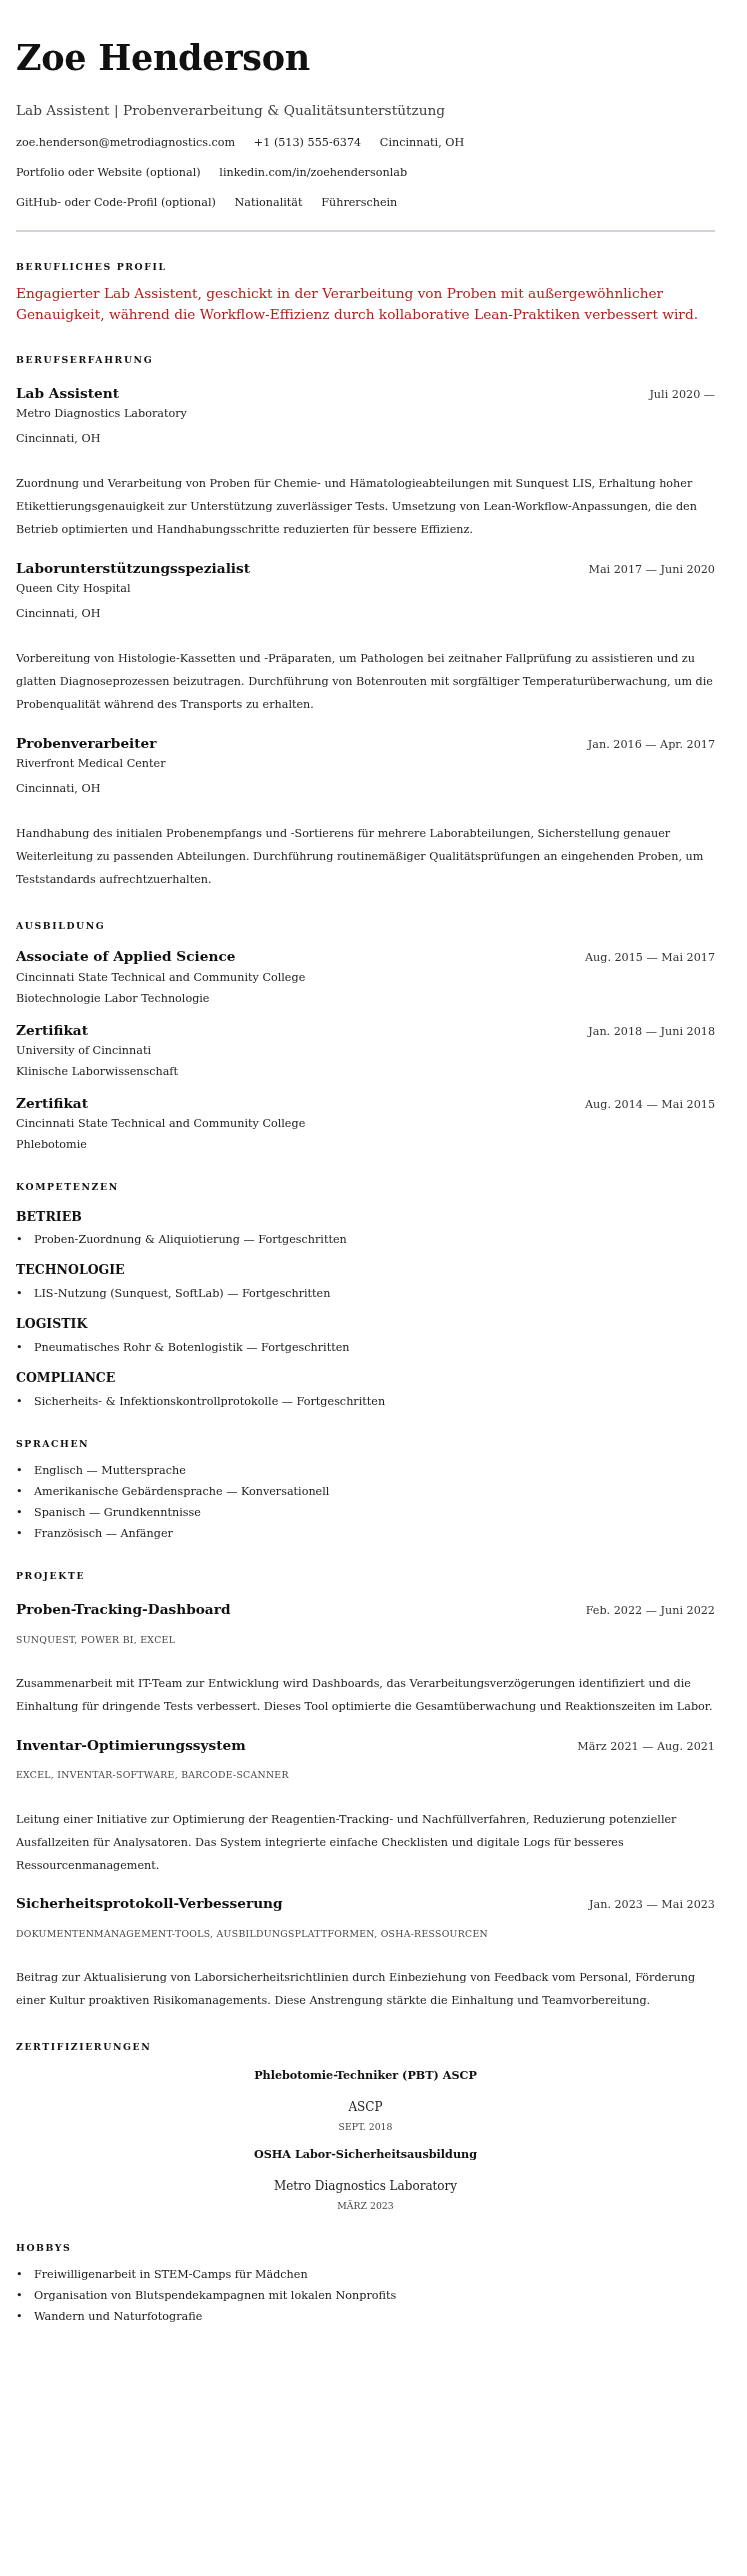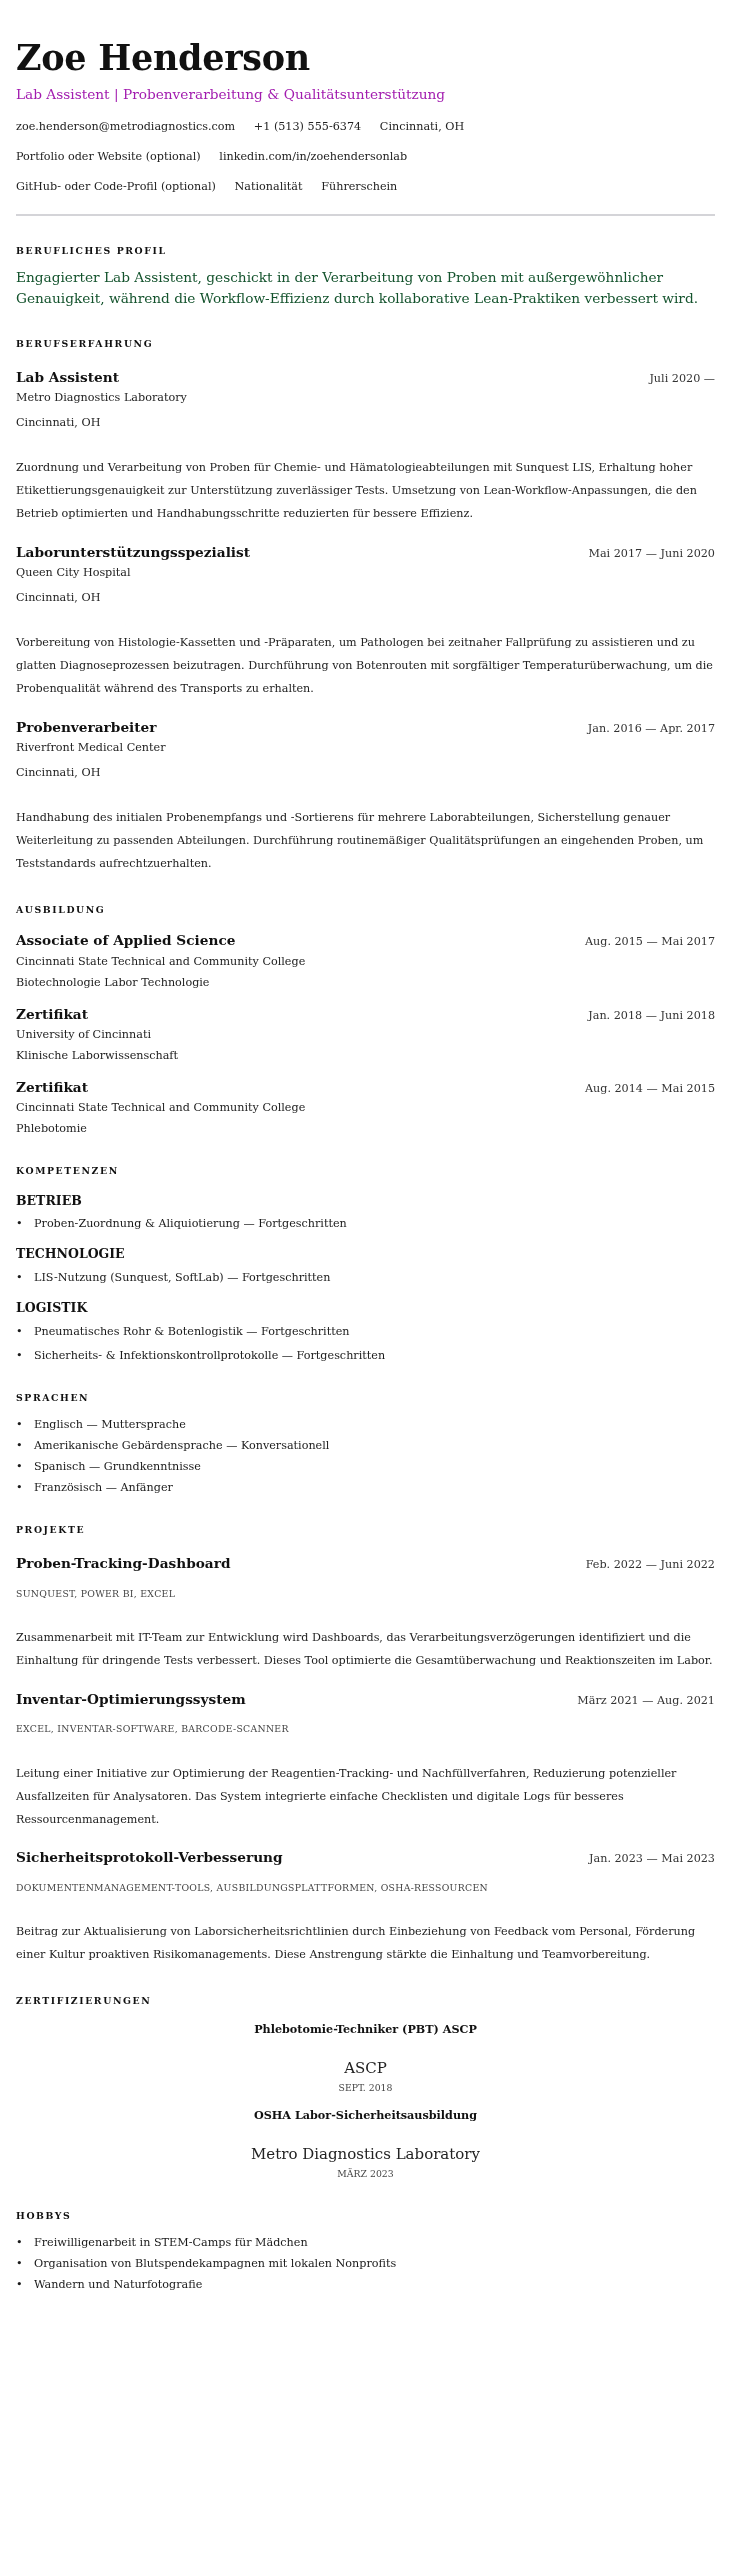--- a/index.html
+++ b/index.html
@@ -3,47 +3,47 @@
 <meta charset="utf-8">
 <style>
   html, body { margin: 0; padding: 0; background: #ffffff; }
   body {
     width: 747px;
     font-family: "DejaVu Serif", serif;
     color: #1a1a1a;
   }
   .page { padding: 36px 32px 37px 16px; box-sizing: border-box; width: 747px; }
   .name { font-size: 35px; font-weight: bold; margin: 0; line-height: 44px; color: #111; letter-spacing: -0.3px; }
-  .headline { font-size: 13.7px; margin-top: 5px; line-height: 18.7px; color: #a21caf; }
+  .headline { font-size: 13.7px; margin-top: 21px; line-height: 18.7px; color: #404040; }
   .contact-row { font-size: 11.2px; line-height: 15px; margin-top: 15px; color: #222; display: flex; gap: 18.7px; }
   .contact-row + .contact-row { margin-top: 15px; }
   .divider { height: 1.9px; background: #d4d4d8; margin-top: 20px; border: 0; }
   .section-label { font-size: 9.3px; font-weight: bold; letter-spacing: 1.6px; margin-top: 29px; line-height: 12.5px; color: #111; text-transform: uppercase; }
-  .profile-text { font-size: 13.7px; line-height: 21px; margin-top: 10px; color: #14532d; }
+  .profile-text { font-size: 13.7px; line-height: 21px; margin-top: 10px; color: #b91c1c; }
   .entry { margin-top: 18.7px; }
   .entry:first-of-type { margin-top: 18.7px; }
   .entry-head { display: flex; justify-content: space-between; align-items: baseline; gap: 24px; }
   .entry-title { font-size: 13.7px; font-weight: bold; line-height: 17.4px; color: #111; }
   .entry-date { font-size: 11.2px; line-height: 15px; color: #333; }
   .entry-sub { font-size: 11.2px; line-height: 15px; margin-top: 3.7px; color: #222; }
   .entry-loc { font-size: 11.2px; line-height: 15px; margin-top: 10px; color: #222; }
   .entry-desc { font-size: 11.2px; line-height: 23px; margin-top: 26px; color: #222; }
   .edu-entry { margin-top: 16px; }
   .edu-line { font-size: 11.2px; line-height: 15px; margin-top: 6.2px; color: #222; }
   .edu-line.first { margin-top: 3.7px; }
   .skill-cat { font-size: 12.5px; font-weight: bold; margin-top: 15px; line-height: 15px; color: #111; }
   ul.bullets { margin: 8.7px 0 0 0; padding: 0 0 0 18px; list-style: none; }
   ul.bullets li { font-size: 11.2px; line-height: 15px; position: relative; color: #1a1a1a; }
   ul.bullets li::before { content: "•"; position: absolute; left: -18px; top: 0; font-size: 11.2px; }
   ul.tight li + li { margin-top: 6.2px; }
   .proj-tech { font-size: 9.3px; line-height: 12.5px; margin-top: 15px; color: #444; text-transform: uppercase; letter-spacing: 0.3px; }
   .proj-desc { font-size: 11.2px; line-height: 23px; margin-top: 26px; color: #222; }
   .cert { margin-top: 13.7px; text-align: center; }
   .cert-title { font-size: 11.2px; font-weight: bold; line-height: 15px; color: #111; }
-  .cert-issuer { font-size: 15px; line-height: 15px; margin-top: 24px; color: #222; }
+  .cert-issuer { font-size: 12px; line-height: 15px; margin-top: 17px; color: #222; }
   .cert-date { font-size: 9.3px; line-height: 12.5px; margin-top: 6.2px; color: #444; text-transform: uppercase; }
 </style>
 </head>
 <body>
 
 <div class="page">
 
   <header>
     <h1 class="name">Zoe Henderson</h1>
     <div class="headline">Lab Assistent | Probenverarbeitung &amp; Qualitätsunterstützung</div>
@@ -147,20 +147,21 @@
     <div class="skill-cat">TECHNOLOGIE</div>
     <ul class="bullets">
       <li>LIS-Nutzung (Sunquest, SoftLab) — Fortgeschritten</li>
     </ul>
 
     <div class="skill-cat">LOGISTIK</div>
     <ul class="bullets">
       <li>Pneumatisches Rohr &amp; Botenlogistik — Fortgeschritten</li>
     </ul>
 
+    <div class="skill-cat">COMPLIANCE</div>
     <ul class="bullets">
       <li>Sicherheits- &amp; Infektionskontrollprotokolle — Fortgeschritten</li>
     </ul>
   </section>
 
   <section>
     <div class="section-label">Sprachen</div>
     <ul class="bullets tight" style="margin-top:12.5px">
       <li>Englisch — Muttersprache</li>
       <li>Amerikanische Gebärdensprache — Konversationell</li>

